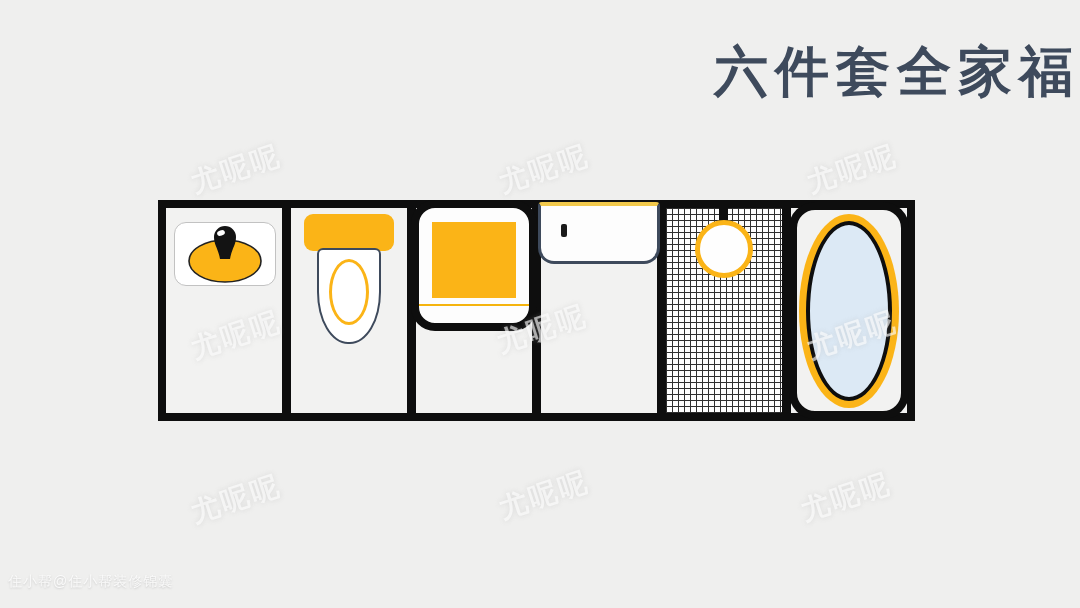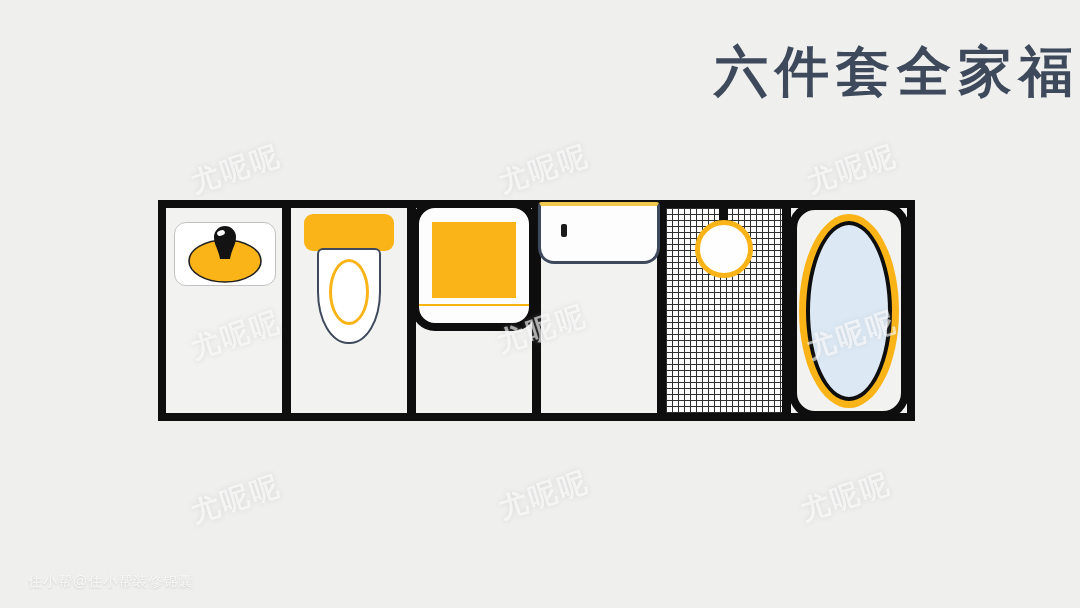--- a/index.html
+++ b/index.html
@@ -66,21 +66,21 @@
         box-shadow:0 0 0 7px var(--accent-yellow);}
 
   
   .wm{position:absolute; font-size:28px; font-weight:bold; letter-spacing:3px;
       color:rgba(255,255,255,0.62); transform:rotate(-18deg);
       text-shadow:0 0 5px rgba(170,170,170,0.30); white-space:nowrap; pointer-events:none;}
   .wm1{left:190px; top:150px;} .wm2{left:498px; top:150px;} .wm3{left:806px; top:150px;}
   .wm4{left:190px; top:316px;} .wm5{left:496px; top:310px;} .wm6{left:806px; top:316px;}
   .wm7{left:190px; top:480px;} .wm8{left:498px; top:476px;} .wm9{left:800px; top:478px;}
 
-  .credit{position:absolute; left:28px; top:573px; font-size:14px; letter-spacing:1px;
+  .credit{position:absolute; left:8px; top:573px; font-size:14px; letter-spacing:1px;
       color:rgba(255,255,255,0.82); text-shadow:0 1px 2px rgba(160,160,160,0.45);}
 </style>
 </head>
 <body>
 
 <div class="stage">
 
   <h1 class="title">六件套全家福</h1>
 
   <div class="strip">

